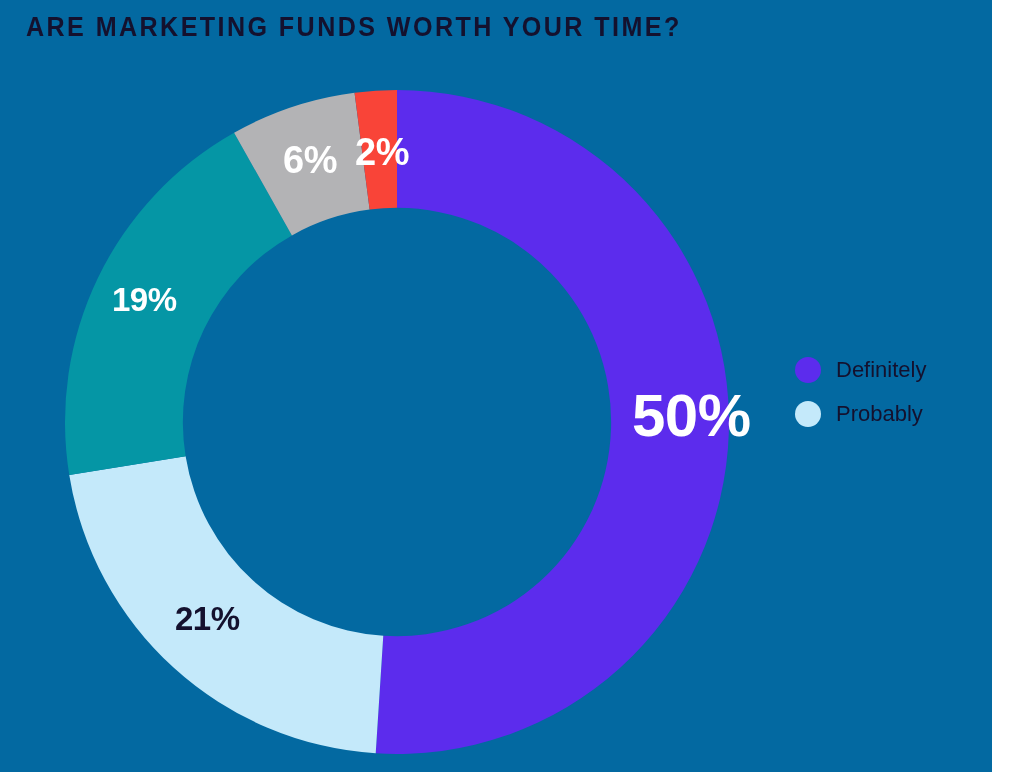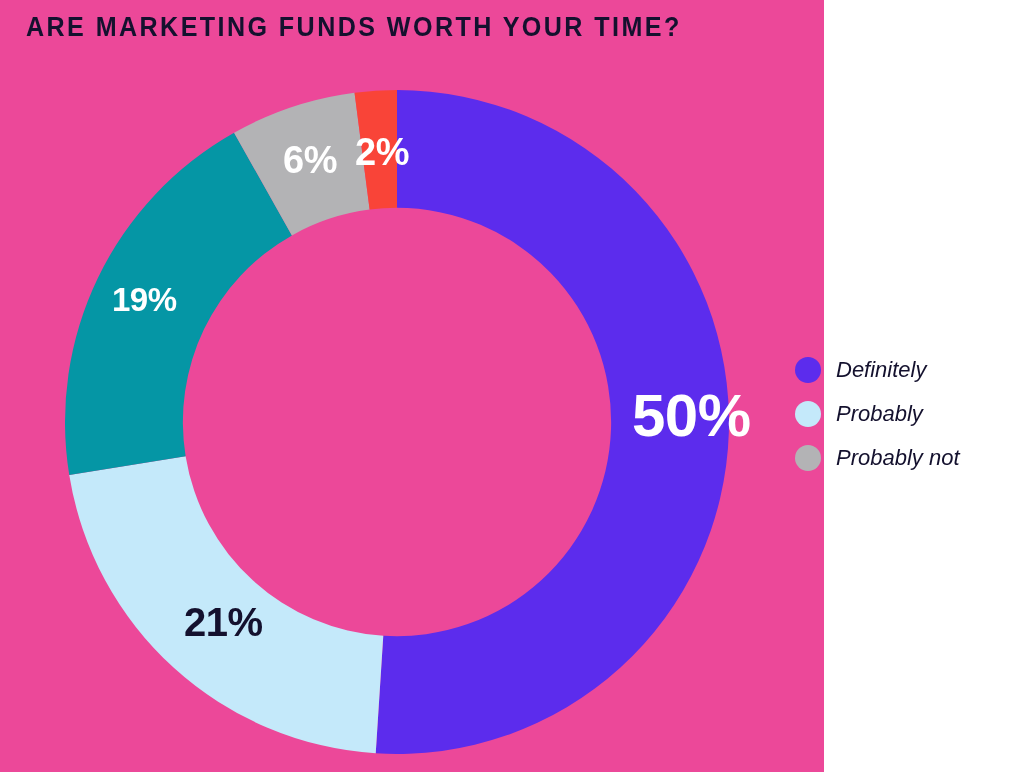--- a/index.html
+++ b/index.html
@@ -10,23 +10,23 @@
   body {
     width: 1020px;
     height: 772px;
     overflow: hidden;
     font-family: "Liberation Sans", sans-serif;
     position: relative;
   }
 
   #page {
     position: relative;
-    width: 824px;
+    width: 992px;
     height: 772px;
-    background: #ec4899;
+    background: #0369a1;
   }
 
   
   .chart-title {
     position: absolute;
     left: 26px;
     top: 12px;
     font-family: "Liberation Sans", sans-serif;
     font-size: 27px;
     font-weight: 700;
@@ -60,23 +60,23 @@
     white-space: nowrap;
     letter-spacing: -0.5px;
   }
   .lbl-definitely {
     left: 632px;
     top: 381px;
     font-size: 60px;
     color: #ffffff;
   }
   .lbl-probably {
-    left: 184px;
+    left: 175px;
     top: 600px;
-    font-size: 40px;
+    font-size: 33px;
     color: #14112e;
   }
   .lbl-maybe {
     left: 112px;
     top: 281px;
     font-size: 33px;
     color: #ffffff;
   }
   .lbl-probablynot {
     left: 283px;
@@ -95,21 +95,20 @@
   .legend {
     position: absolute;
     left: 795px;
     top: 348px;
     width: 215px;
   }
   .legend-item {
     display: flex;
     align-items: center;
     height: 44px;
-    font-style: italic;
   }
   .legend-swatch {
     width: 26px;
     height: 26px;
     border-radius: 50%;
     flex: 0 0 auto;
   }
   .legend-label {
     margin-left: 15px;
     font-family: "Liberation Sans", sans-serif;
@@ -149,21 +148,17 @@
       <span class="legend-swatch" style="background: rgb(92, 44, 237);"></span>
       <span class="legend-label">Definitely</span>
     </div>
 
     <div class="legend-item">
       <span class="legend-swatch" style="background: rgb(196, 233, 250);"></span>
       <span class="legend-label">Probably</span>
     </div>
 
 
-    <div class="legend-item">
-      <span class="legend-swatch" style="background: rgb(179, 179, 181);"></span>
-      <span class="legend-label">Probably not</span>
-    </div>
 
 
   </div>
 
 </div>
 
 </body></html>

